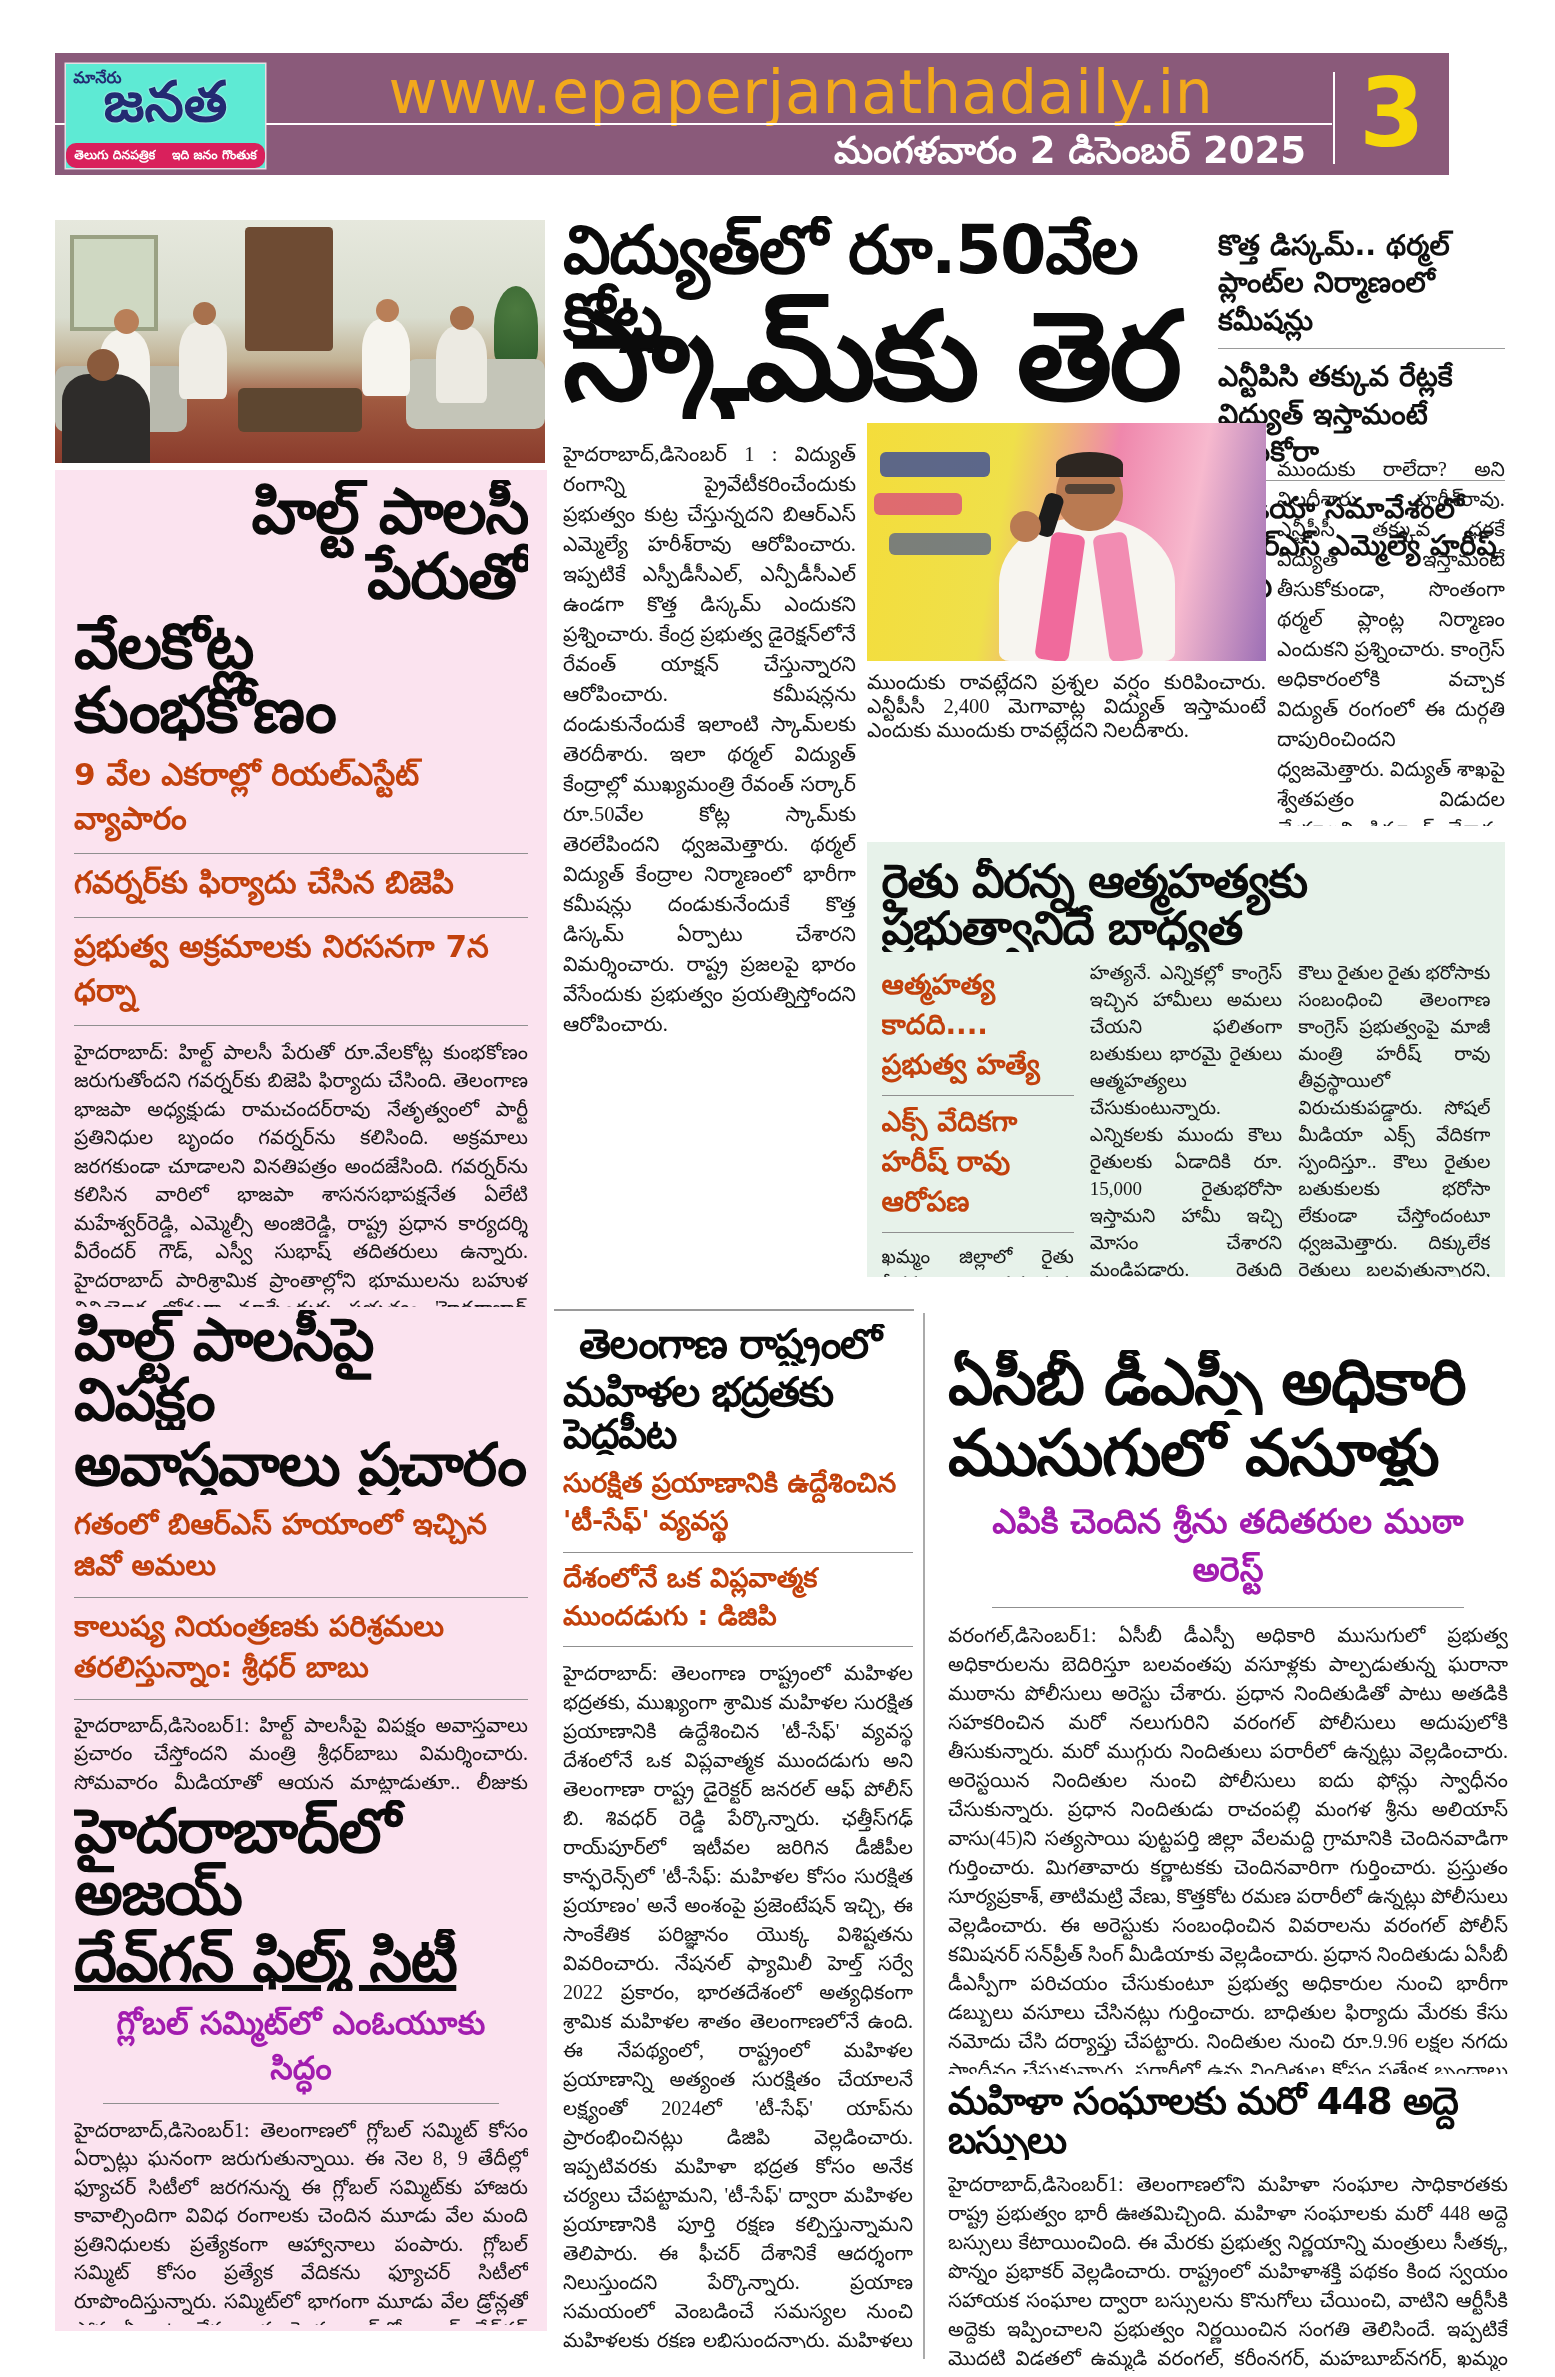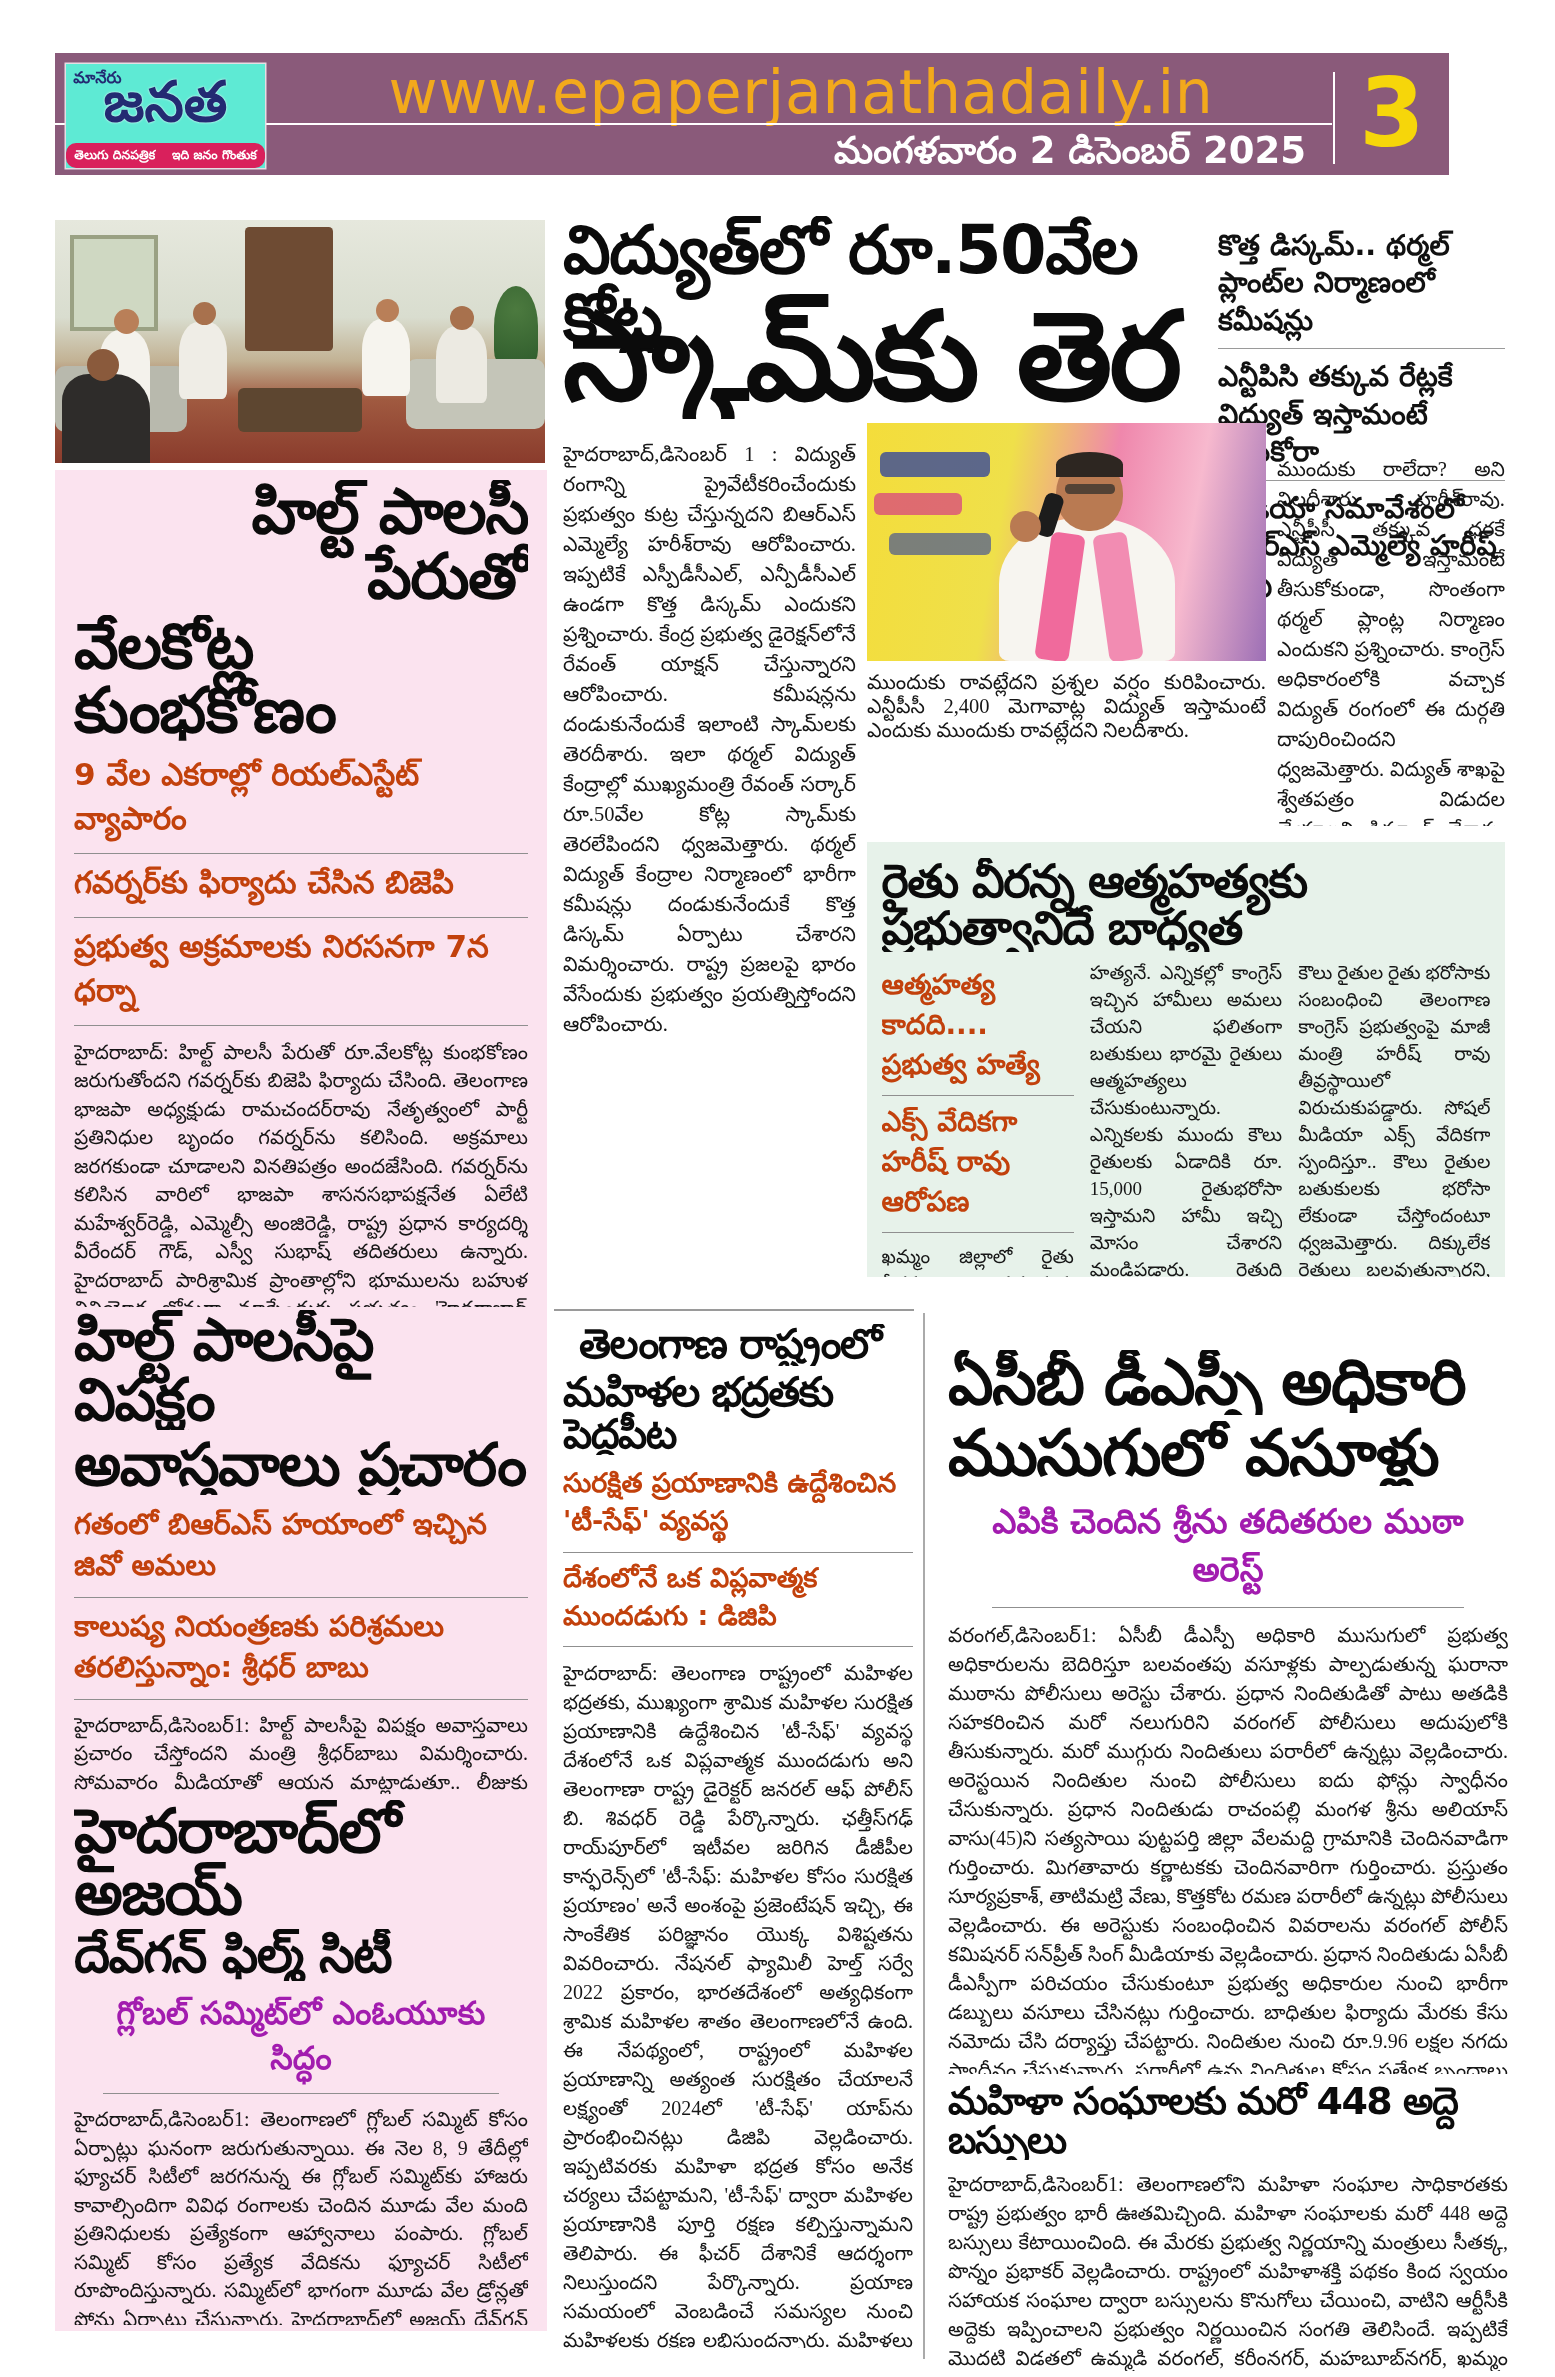--- a/index.html
+++ b/index.html
@@ -151,21 +151,21 @@
     <div class="pink-block" style="top:840px;height:484px;">
       <div class="hl" style="font-size:59px;">హిల్ట్ పాలసీపై విపక్షం</div>
       <div class="hl" style="font-size:59px;margin-top:4.4px;">అవాస్తవాలు ప్రచారం</div>
       <div class="sub" style="font-size:29px;padding:11.7px 0 8.8px 0;">గతంలో బిఆర్ఎస్ హయాంలో ఇచ్చిన జివో అమలు</div>
       <div class="sub" style="font-size:29px;padding:10.2px 0 8.8px 0;">కాలుష్య నియంత్రణకు పరిశ్రమలు తరలిస్తున్నాం: శ్రీధర్ బాబు</div>
       <div class="body-text" style="margin-top:10.2px;height:249px;font-size:20px;line-height:28.5px;">హైదరాబాద్,డిసెంబర్1: హిల్ట్ పాలసీపై విపక్షం అవాస్తవాలు ప్రచారం చేస్తోందని మంత్రి శ్రీధర్‌బాబు విమర్శించారు. సోమవారం మీడియాతో ఆయన మాట్లాడుతూ.. లీజుకు ఇచ్చిన ప్రభుత్వ భూములను కన్వర్షన్ చేసే అవకాశం ఇవ్వలేదని స్పష్టం చేశారు. సొంత భూములను ప్రైవేటు వ్యక్తులకు ధారాదత్తం చేసే అంశం ఉట్టిదన్నారు. గతంలో బిఆర్ఎస్ ప్రభుత్వ హయాంలో ఇచ్చిన జీవో ప్రకారమే ముందుకు వెళ్తున్నామని తెలిపారు. కాలుష్య నియంత్రణ ఉద్దేశంతో నగరంలో బాలానగర్, ఆజామాబాద్ ఇండస్ట్రియల్ ఏరియాలో ఉన్న పరిశ్రమలను ఓఆర్ఆర్‌కు ఆవలకి తరలిస్తున్నామని అన్నారు.</div>
     </div>
 
     <div class="pink-block" style="top:1330px;height:525px;">
       <div class="hl" style="font-size:61px;">హైదరాబాద్‌లో అజయ్</div>
-      <div class="hl" style="font-size:51px;margin-top:4.4px;">దేవ్‌గన్ ఫిల్మ్ సిటీ</div>
+      <div class="hl" style="font-size:61px;margin-top:4.4px;text-decoration:underline;">దేవ్‌గన్ ఫిల్మ్ సిటీ</div>
       <div class="sub red" style="font-size:32px;padding:13px 0 8.8px 0;text-align:center;margin:0 29px;">గ్లోబల్ సమ్మిట్‌లో ఎంఓయూకు సిద్ధం</div>
       <div class="body-text" style="margin-top:11.7px;height:322px;font-size:20px;line-height:28.5px;">హైదరాబాద్,డిసెంబర్1: తెలంగాణలో గ్లోబల్ సమ్మిట్ కోసం ఏర్పాట్లు ఘనంగా జరుగుతున్నాయి. ఈ నెల 8, 9 తేదీల్లో ఫ్యూచర్ సిటీలో జరగనున్న ఈ గ్లోబల్ సమ్మిట్‌కు హాజరు కావాల్సిందిగా వివిధ రంగాలకు చెందిన మూడు వేల మంది ప్రతినిధులకు ప్రత్యేకంగా ఆహ్వానాలు పంపారు. గ్లోబల్ సమ్మిట్ కోసం ప్రత్యేక వేదికను ఫ్యూచర్ సిటీలో రూపొందిస్తున్నారు. సమ్మిట్‌లో భాగంగా మూడు వేల డ్రోన్లతో షోను ఏర్పాటు చేస్తున్నారు. హైదరాబాద్‌లో అజయ్ దేవ్‌గన్ ఫిల్మ్ సిటీ రూపొందించనున్నారు. ప్రపంచ స్థాయి ఫిల్మ్ సిటీని నిర్మించేందుకు రాష్ట్ర ప్రభుత్వంతో అజయ్ దేవ్‌గన్ ఎంఓయూ కుదుర్చుకోనున్నారు. అలాగే హైదరాబాద్ నగరంలో భారీ పెట్టుబడులు పెట్టేందుకు రిలయన్స్ గ్రూప్ ముందుకు వచ్చింది. వెంటారా కన్జర్వేటరీ నిర్మించేందుకు రిలయన్స్ ఆసక్తిగా ఉంది. వెంటారా యానిమల్ రెస్క్యూ అండ్ రిహాబిలిటేషన్ సెంటర్ ఏర్పాటు చేయబోతోంది. వైల్డ్ లైఫ్ ప్రాజెక్టులకు భారీ పెట్టుబడులు పెట్టనుంది. ఈ గ్లోబల్ సమ్మిట్ ద్వారా ప్రత్యేక పాలసీ ప్రకటించనుంది.</div>
     </div>
   </div>
 
   <div class="rule-h" style="left:554px;top:1309px;width:360px;height:1.5px;"></div>
   <div class="rule-v" style="left:923px;top:1313px;width:1.5px;height:1046px;"></div>
 
   <div class="abs" style="left:563px;top:1324px;width:350px;height:1024px;overflow:hidden;">
     <div class="hl" style="font-size:41px;margin-left:16px;">తెలంగాణ రాష్ట్రంలో</div>

